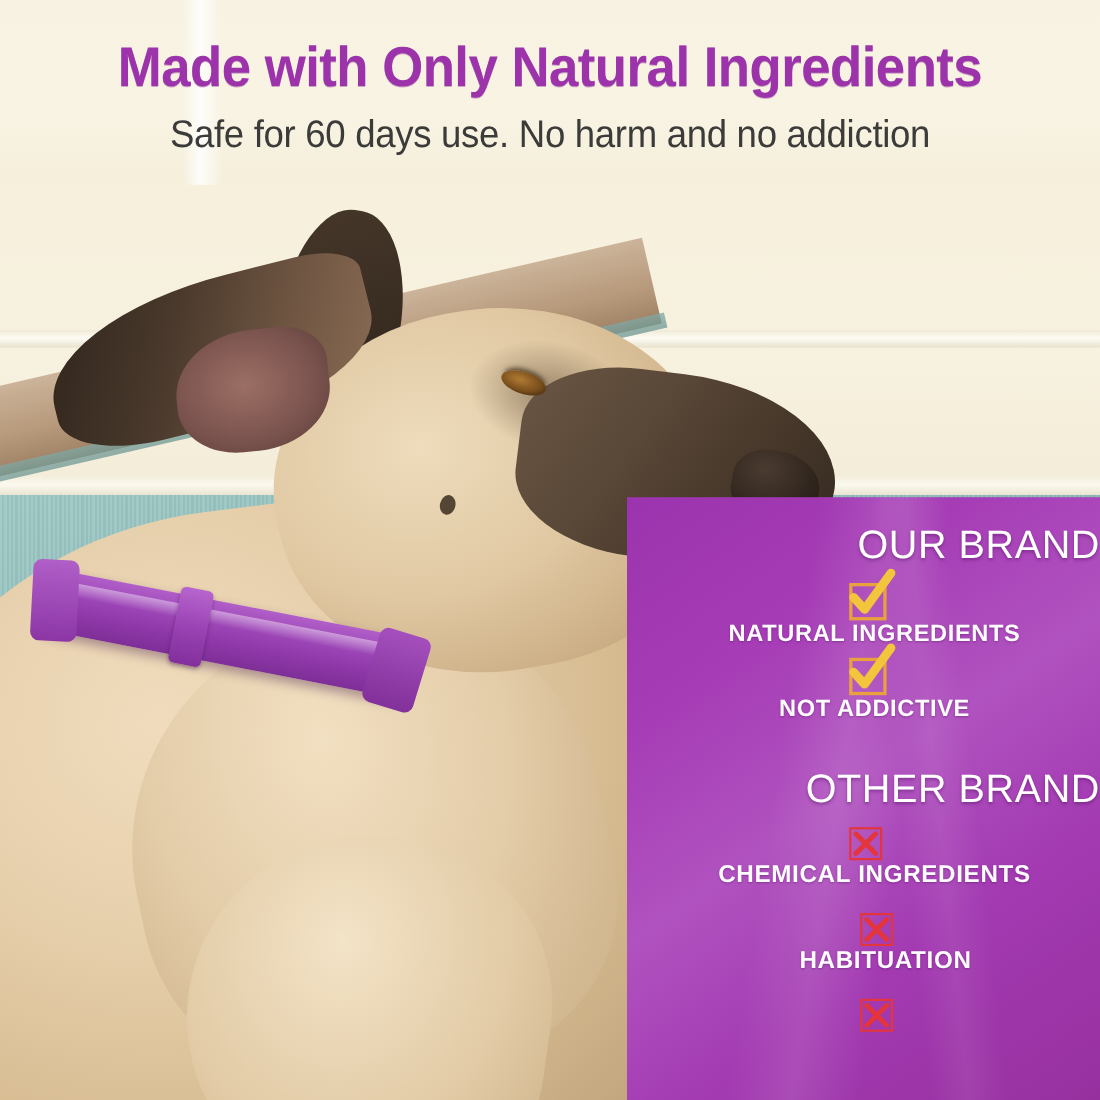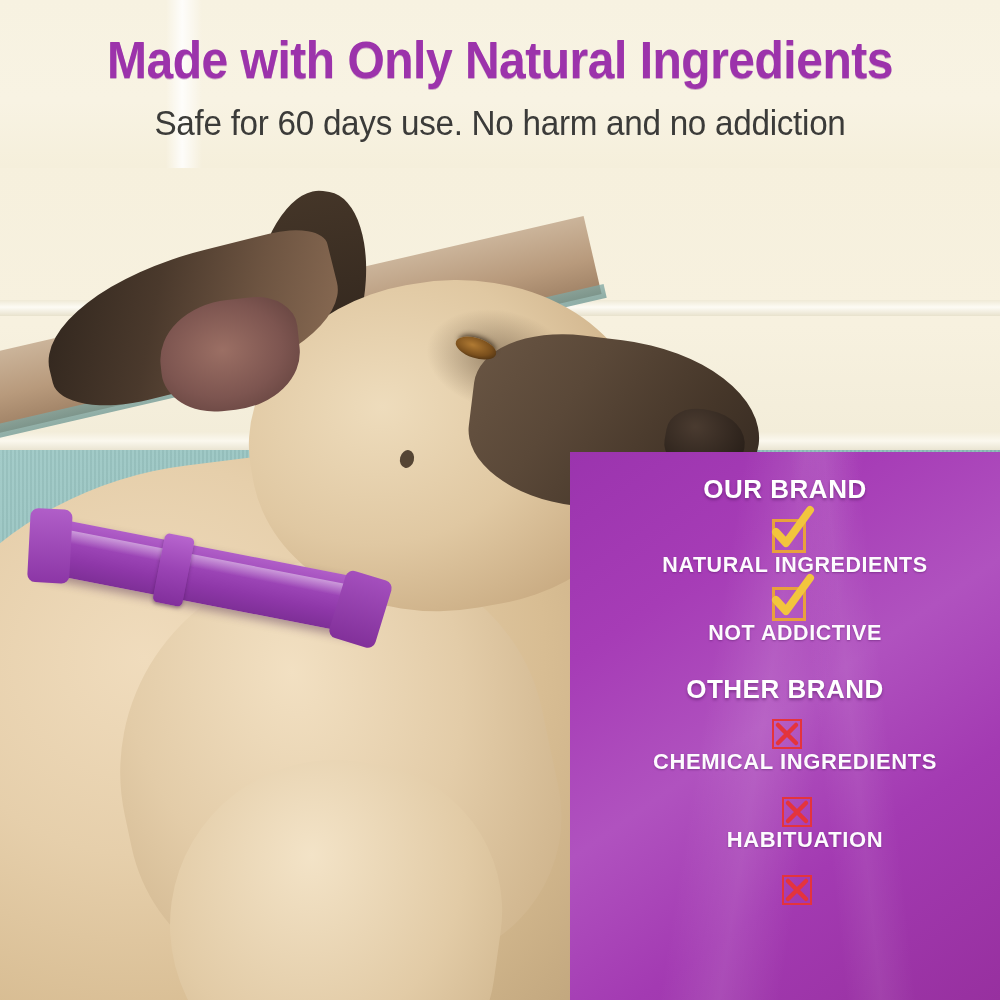--- a/index.html
+++ b/index.html
@@ -124,25 +124,25 @@
     background:linear-gradient(145deg,#9b34ae 0%,#a63cb6 25%,#b052bf 48%,#a33ab2 70%,#97309f 100%);
     overflow:hidden;z-index:5;}
   .panel-streak{position:absolute;left:130px;top:-60px;width:120px;height:700px;
     background:linear-gradient(90deg,rgba(255,255,255,0),rgba(255,255,255,.10),rgba(255,255,255,0));
     transform:rotate(9deg);}
   .panel-streak2{position:absolute;left:250px;top:-40px;width:70px;height:680px;
     background:linear-gradient(90deg,rgba(255,255,255,0),rgba(255,255,255,.07),rgba(255,255,255,0));
     transform:rotate(-6deg);}
   .panel-inner{position:relative;z-index:2;padding:0;}
 
-  .brand-title{text-align:center;color:#ffffff;font-weight:bold;
-    font-size:26px;letter-spacing:.5px;
+  .brand-title{text-align:right;color:#ffffff;font-weight:normal;
+    font-size:36px;letter-spacing:.5px;
     text-shadow:0 2px 3px rgba(70,15,85,.45);}
   .brand-title.our{margin-top:22px;}
-  .brand-title.other{margin-top:28px;}
+  .brand-title.other{margin-top:39px;}
 
   .list{margin:14px 0 0 0;padding:0;list-style:none;}
   .row{display:flex;align-items:center;margin:0 0 9px 0;padding-left:20px;flex-direction:column;}
   .row-label{color:#fdfbfe;font-weight:bold;font-size:21.5px;letter-spacing:.55px;
     white-space:nowrap;text-shadow:0 1px 2px rgba(70,15,85,.4);}
 
   
   .chk{position:relative;width:34px;height:34px;flex:0 0 34px;margin-right:12px;}
   .chk .bx{position:absolute;left:0;top:0;width:100%;height:100%;
     border:3px solid #e8a13c;box-sizing:border-box;}

